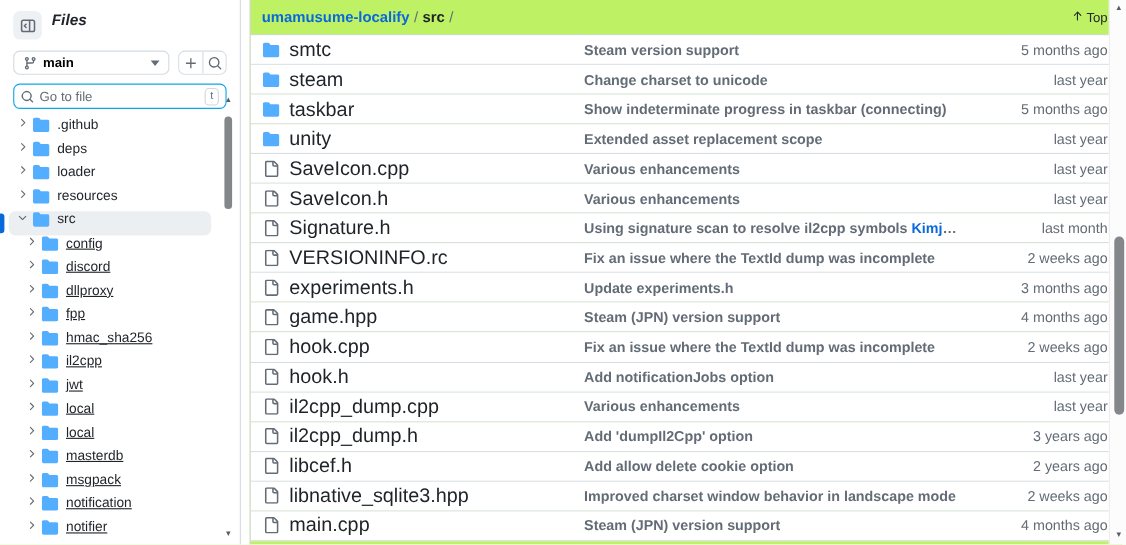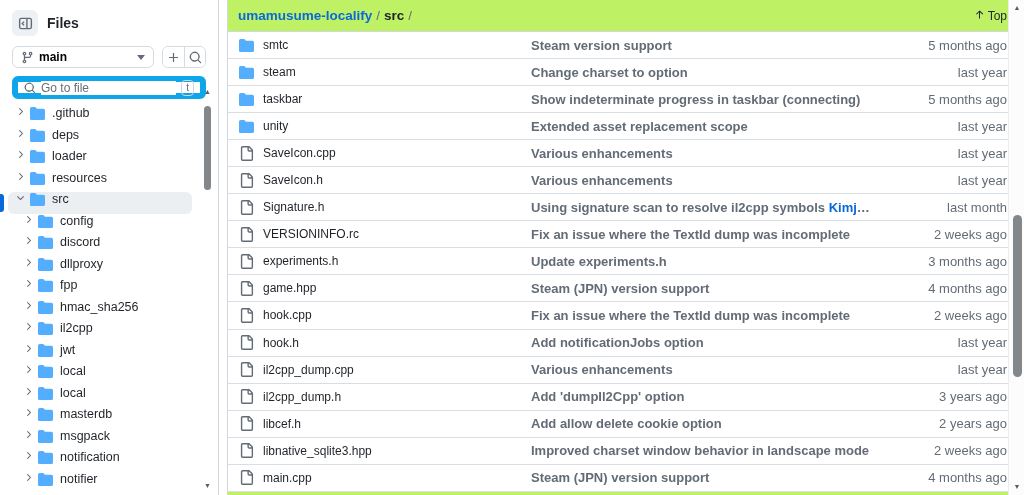--- a/index.html
+++ b/index.html
@@ -2,49 +2,49 @@
 <html><head>
 <meta charset="utf-8">
 <style>
   * { margin:0; padding:0; box-sizing:border-box; }
   html,body { width:1024px; height:495px; overflow:hidden; background:#fff;
     font-family:"Liberation Sans","DejaVu Sans",sans-serif; color:#1f2328; }
   .app { position:relative; width:1024px; height:495px; display:flex; }
 
   
   .sidebar { position:relative; width:219px; height:495px; border-right:1px solid #d0d7de; background:#fff; flex:none; }
-  .files-header { display:flex; align-items:center; gap:9px; padding:10px 12px 0 12px; }
+  .files-header { display:flex; align-items:flex-start; gap:9px; padding:10px 12px 0 12px;font-style:italic; }
   .panel-btn { width:26px; height:26px; border:none; background:#eef1f4; border-radius:6px;
     display:flex; align-items:center; justify-content:center; cursor:pointer; color:#636c76; }
   .files-title { font-size:14px; font-weight:700; }
   .branch-row { display:flex; gap:8px; margin:10px 12px 0 12px;justify-content:center; }
   .branch-btn { flex:1; height:22px; border:1px solid #d5dbe1; border-radius:6px; background:#fff;
     display:flex; align-items:center; padding:0 8px; gap:5px; font-size:12px; cursor:pointer; }
   .branch-btn .bname { font-weight:700; flex:1; text-align:left; }
   .caret { width:0; height:0; border-left:4px solid transparent; border-right:4px solid transparent;
     border-top:5px solid #636c76; }
   .seg { display:flex; height:22px; border:1px solid #d5dbe1; border-radius:6px; background:#fff; overflow:hidden; }
   .seg button { width:21px; border:none; background:#fff; display:flex; align-items:center; justify-content:center;
     color:#24292f; cursor:pointer; }
   .seg button + button { border-left:1px solid #d5dbe1; }
   .goto-row { margin:8px 12px 0 12px; }
-  .goto-box { height:23px; border:6px solid #0ea5e9; border-radius:6px; background:#fff;
+  .goto-box { height:23px; border:1px solid #0ea5e9; border-radius:6px; background:#fff;
     display:flex; align-items:center; padding:0 6px; gap:5px; }
   .goto-box input { border:none; outline:none; flex:1; font-size:12px; color:#1f2328; min-width:0;
     font-family:inherit; }
   .goto-box input::placeholder { color:#656d76; }
   .kbd { font-size:10px; color:#656d76; border:1px solid #d0d7de; border-radius:4px; padding:0 4px;
     line-height:14px; height:16px; }
   .icn { color:#636c76; display:inline-flex; }
 
   
   .tree { margin-top:7px; }
   .tree-item { position:relative; display:flex; height:21.5px; margin:0 26px 0 8px;
     border-radius:6px; cursor:pointer; padding-left:5px; }
-  .tree-item.lvl1 { padding-left:13px; }
+  .tree-item.lvl1 { padding-left:13px;text-decoration:underline; }
   .tree-item.selected { background:#eceff2; }
   .tree-item.selected::before { content:""; position:absolute; left:-8px; top:2px; width:4px; bottom:2px;
     background:#0969da; border-radius:0 3px 3px 0; }
   .chev { width:14px; display:flex; justify-content:center; color:#636c76; flex:none; }
   .chev svg { transition:none; }
   .tree-item.expanded .chev svg { transform:rotate(90deg); }
   .tree-item .f-ic { margin:0 7px 0 3px; flex:none; display:flex; }
   .tree-label { font-size:12.5px; white-space:nowrap; }
 
   
@@ -58,21 +58,21 @@
   .crumb-bar { height:32px; display:flex; align-items:center; padding:0 12px 0 10px; border-bottom:1px solid #d0d7de; }
   .crumbs { flex:1; font-size:13.5px; white-space:nowrap; }
   .crumb-repo { color:#0969da; font-weight:600; text-decoration:none; cursor:pointer; }
   .crumb-sep { color:#656d76; padding:0 4px; }
   .crumb-cur { font-weight:700; }
   .top-link { font-size:12px; color:#24292f; text-decoration:none; cursor:pointer; display:flex; align-items:flex-start; gap:3px; }
 
   .file-row { display:grid; grid-template-columns:292px 1fr 148px; align-items:center; height:27.05px;
     border-bottom:1px solid #d8dee4; padding-left:11px; background:#fff; }
   .cell-name { display:flex; align-items:center; gap:9px; overflow:hidden; }
-  .cell-name .name { font-size:12px; color:#1f2328; white-space:nowrap; cursor:pointer; }
+  .cell-name .name { font-size:18px; color:#1f2328; white-space:nowrap; cursor:pointer; }
   .cell-msg { font-size:13px; color:#636c76; white-space:nowrap; overflow:hidden; text-overflow:ellipsis; cursor:pointer;font-weight:bold; }
   .cell-msg a { color:#0969da; text-decoration:none; cursor:pointer; }
   .cell-date { font-size:13px; color:#636c76; text-align:right; padding-right:12px; white-space:nowrap; }
 
   
   .pg-scroll { position:absolute; top:0; right:0; width:16px; height:495px; background:#fcfcfd; border-left:1px solid #ededee; flex:none; }
   .pg-thumb { position:absolute; top:215px; left:4px; width:9px; height:162px; background:#84878a; border-radius:5px; }
   .pg-scroll .scroll-arrow { width:16px; }
   svg { display:block; }
 </style>
@@ -419,21 +419,21 @@
     <div class="cell-name">
       <span class="f-ic">
         <svg width="15" height="15" viewBox="0 0 16 16" fill="#54aeff">
                   <path d="M1.75 1A1.75 1.75 0 0 0 0 2.75v10.5C0 14.216.784 15 1.75 15h12.5A1.75 1.75 0 0 0 16 13.25v-8.5A1.75 1.75 0 0 0 14.25 3H7.5a.25.25 0 0 1-.2-.1l-.9-1.2C6.07 1.26 5.55 1 5 1H1.75Z"></path>
                 </svg>
       </span>
 
       <span class="name">steam</span>
     </div>
     <div class="cell-msg">
-      <span>Change charset to option</span>
+      <span>Change charset to unicode</span>
     </div>
     <div class="cell-date">last year</div>
   </div>
           <div class="file-row">
     <div class="cell-name">
       <span class="f-ic">
         <svg width="15" height="15" viewBox="0 0 16 16" fill="#54aeff">
                   <path d="M1.75 1A1.75 1.75 0 0 0 0 2.75v10.5C0 14.216.784 15 1.75 15h12.5A1.75 1.75 0 0 0 16 13.25v-8.5A1.75 1.75 0 0 0 14.25 3H7.5a.25.25 0 0 1-.2-.1l-.9-1.2C6.07 1.26 5.55 1 5 1H1.75Z"></path>
                 </svg>
       </span>

